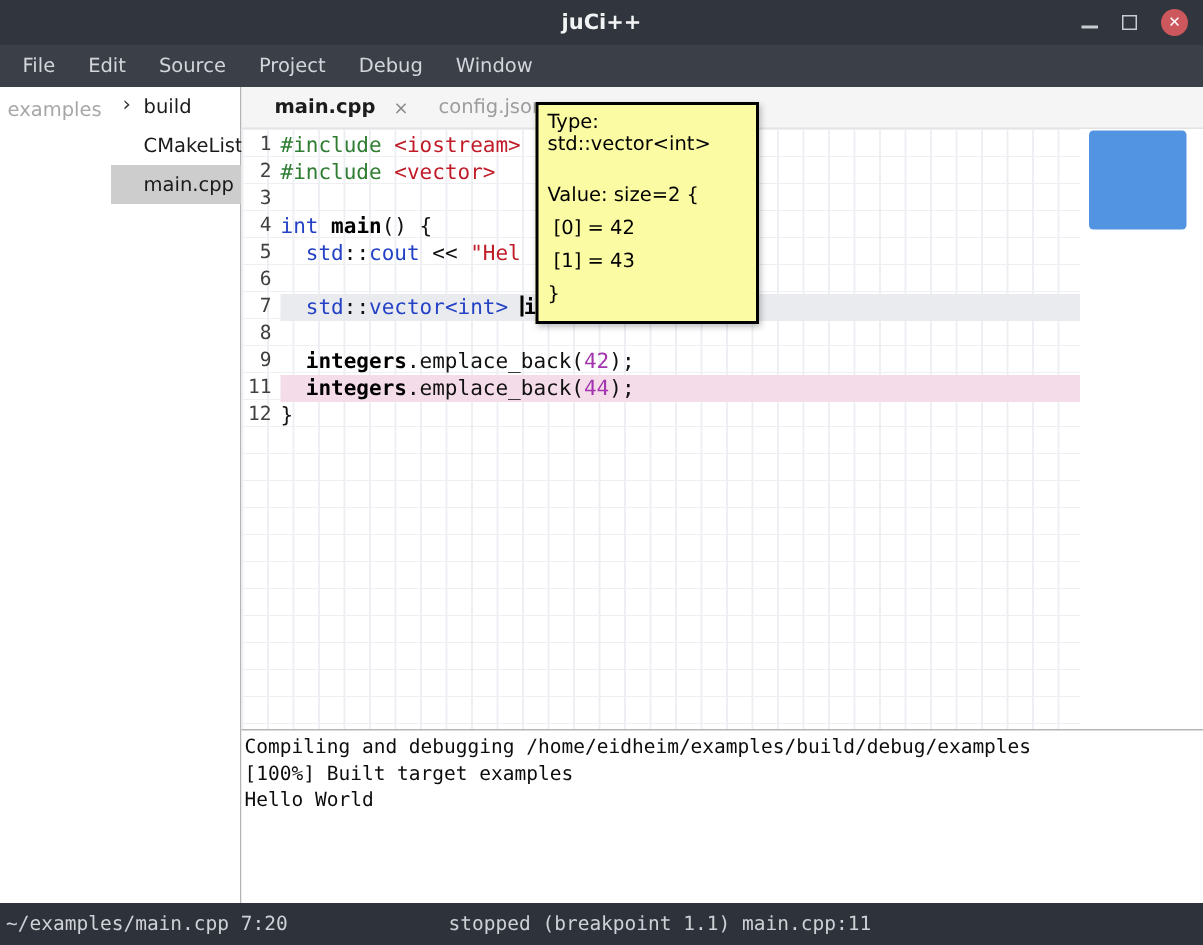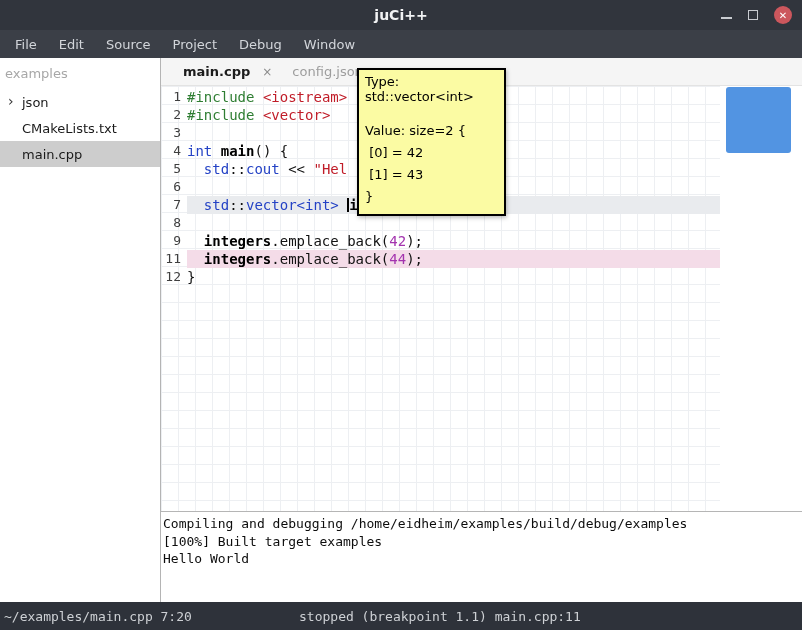--- a/index.html
+++ b/index.html
@@ -13,21 +13,21 @@
   .btn-min { width:11px; height:2px; background:#c9ccd1; margin-top:6px; cursor:pointer; }
   .btn-restore { width:10px; height:10px; border:1.5px solid #c9ccd1; cursor:pointer; }
   .btn-close { width:18px; height:18px; border-radius:50%; background:#cc575d; color:#fff; display:flex; align-items:center; justify-content:center; font-size:10px; cursor:pointer; }
 
   
   .menubar { height:28px; background:#3b3f47; display:flex; align-items:stretch; padding:0 4px; flex:none; }
   .menu-item { color:#d2d5da; font-size:13px; padding:0 11px; display:flex; align-items:center; cursor:pointer; }
 
   
   .content { flex:1; display:flex; min-height:0; }
-  .sidebar { width:161px; border-right:1px solid #b4b4b4; background:#fff; display:flex; flex-direction:column; flex:none; }
+  .sidebar { width:161px; border-right:1px solid #b4b4b4; background:#fff; display:flex; flex-direction:row; flex:none; }
   .sidebar-header { color:#a7a7a7; font-size:13px; padding:8px 6px 8px 5px; }
   .tree-item { height:26px; display:flex; align-items:center; font-size:13px; color:#1a1a1a; padding-left:22px; position:relative; cursor:pointer; }
   .tree-item.selected { background:#cdcdcd; }
   .expander { position:absolute; left:8px; top:4px; font-size:14px; color:#333; }
 
   .main { flex:1; display:flex; flex-direction:column; min-width:0; position:relative; }
 
   
   .tabbar { height:28px; background:#f5f5f5; display:flex; align-items:stretch; padding-left:12px; border-bottom:1px solid #e3e3e3; flex:none; }
   .tab { display:flex; align-items:center; padding:0 10px; font-size:13px; cursor:pointer; }
@@ -55,21 +55,21 @@
 
   .overview-strip { width:82px; flex:none; background:#fff; position:relative; }
   .scroll-thumb { position:absolute; top:1px; left:6px; width:65px; height:66px; background:#5294e2; border-radius:3px; cursor:pointer; }
 
   
   .tooltip { position:absolute; left:196px; top:10px; width:149px; background:#fbfba3; border:2px solid #000000; box-shadow:1px 2px 4px rgba(0,0,0,0.25); z-index:20; font-size:13px; color:#000; padding:4px 6px 6px 6px; }
   .tooltip-type { margin-bottom:16px; }
   .tooltip-line { line-height:22px; white-space:pre; }
 
   
-  .terminal { height:91px; flex:none; border-top:1px solid #b5b5b5; background:#fff; color:#0d0d0d; font-family:"DejaVu Sans Mono","Liberation Mono",monospace; font-size:13px; line-height:17.5px; padding:3px 0 0 2px; overflow:hidden; }
+  .terminal { height:116px; flex:none; border-top:1px solid #b5b5b5; background:#fff; color:#0d0d0d; font-family:"DejaVu Sans Mono","Liberation Mono",monospace; font-size:13px; line-height:17.5px; padding:3px 0 0 2px; overflow:hidden; }
   .term-line { white-space:pre; }
 
   
   .statusbar { height:28px; flex:none; background:#2e323a; color:#ced1d5; display:flex; align-items:center; font-family:"DejaVu Sans Mono","Liberation Mono",monospace; font-size:13px; position:relative;text-align:right; }
   .status-left { padding-left:4px; }
   .status-center { position:absolute; left:299px; }
 </style>
 </head>
 <body>
 
@@ -93,21 +93,21 @@
       <div class="menu-item">Window</div>
     </div>
 
   <div class="content">
 
     <div class="sidebar">
       <div class="sidebar-header">examples</div>
       <div id="file-tree">
           <div class="tree-item">
             <span class="expander">›</span>
-            <span>json</span>
+            <span>build</span>
           </div>
           <div class="tree-item">
             <span>CMakeLists.txt</span>
           </div>
           <div class="tree-item selected">
             <span>main.cpp</span>
           </div>
         </div>
     </div>
 

